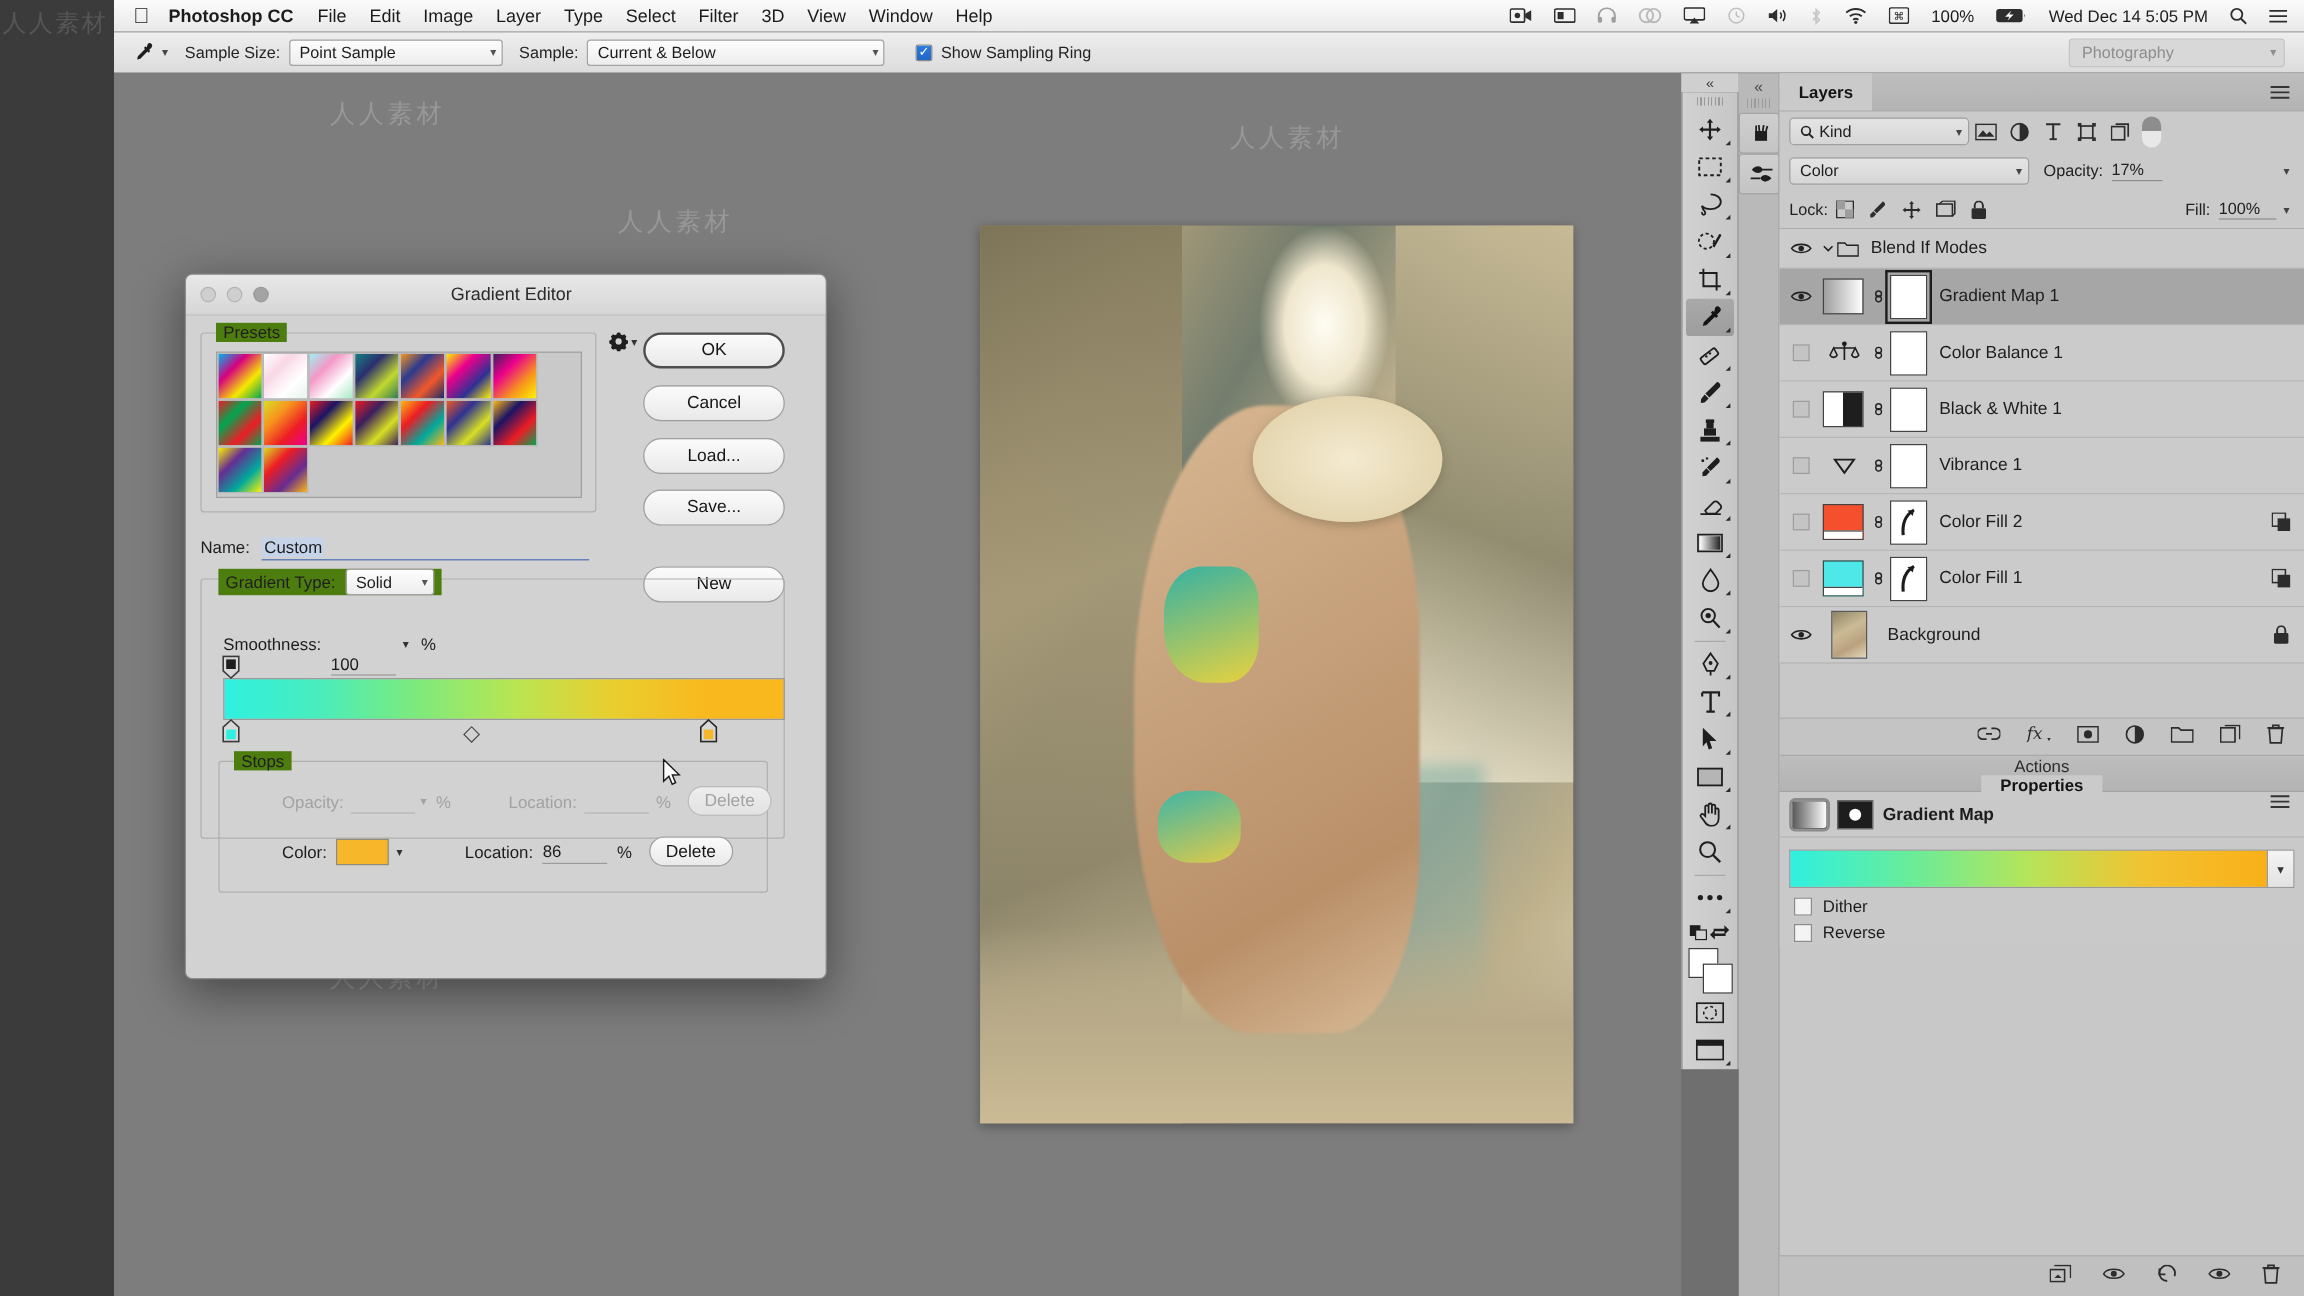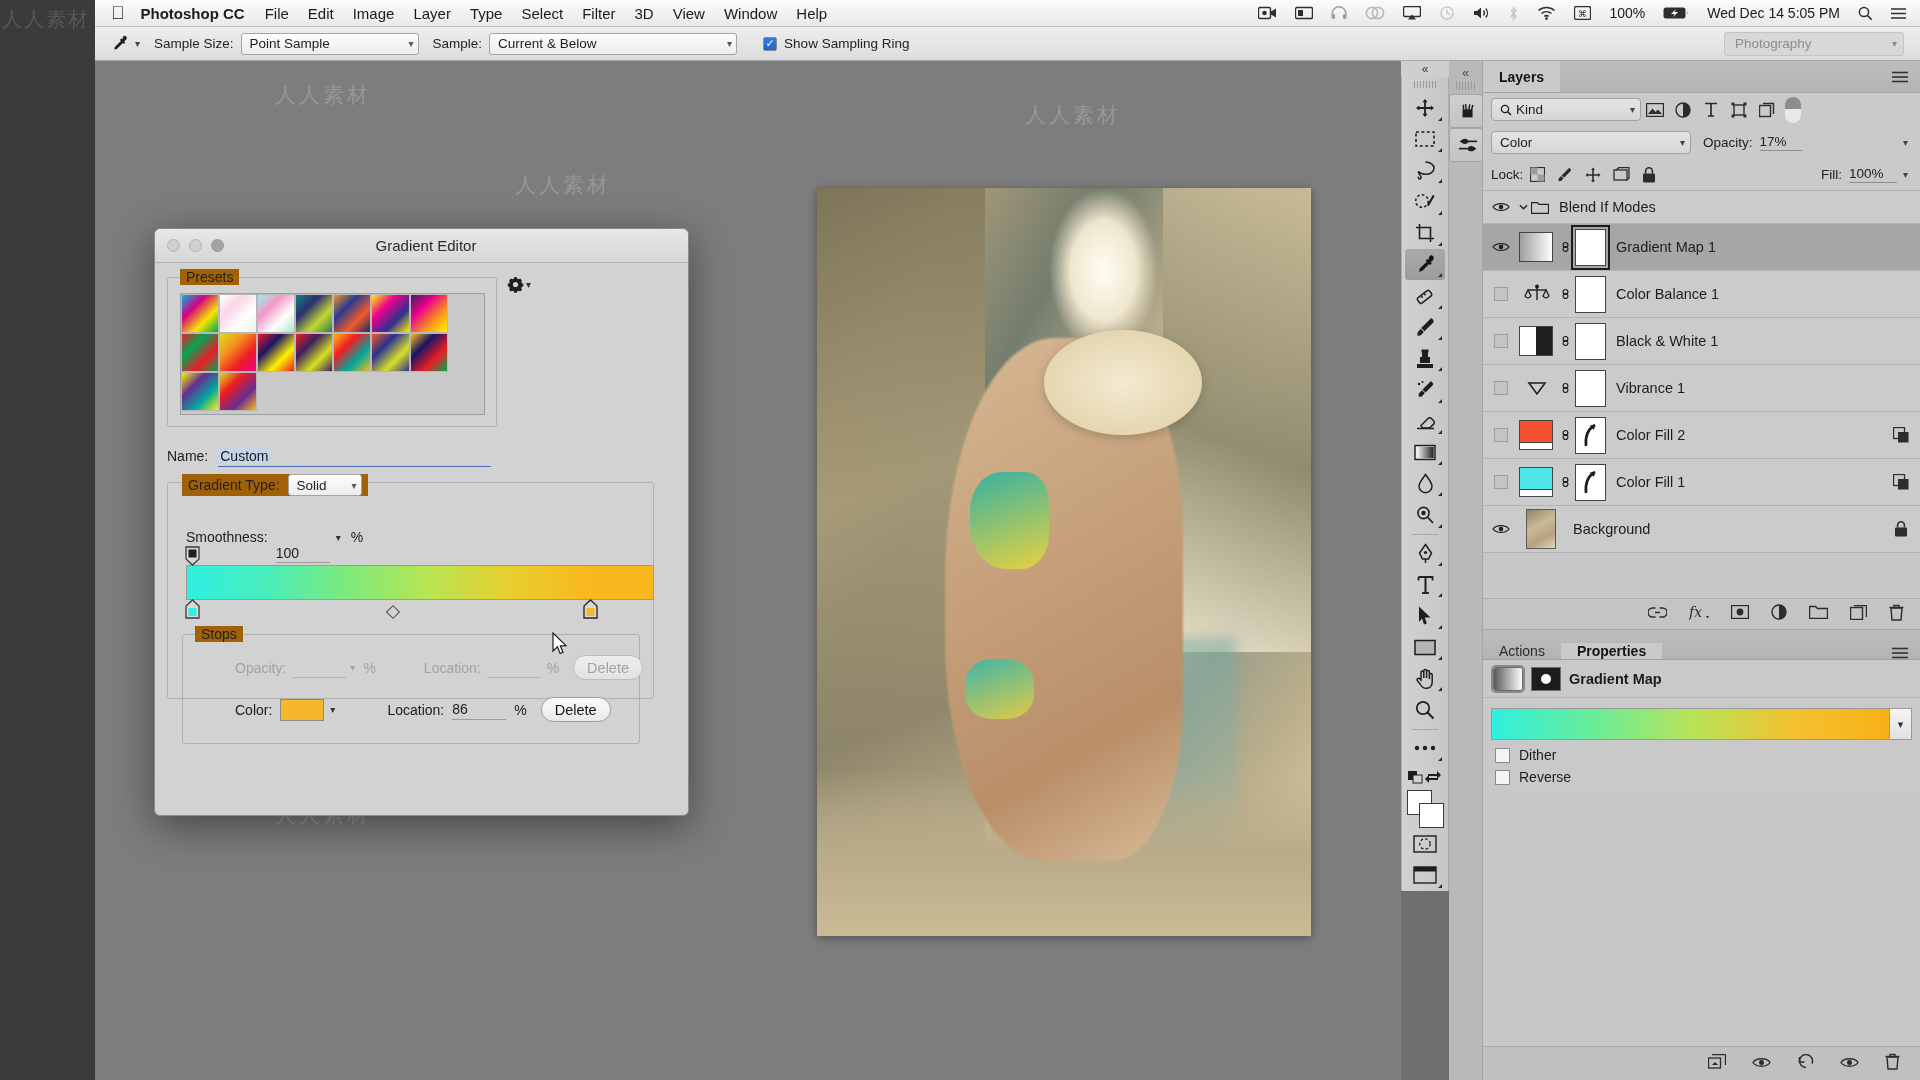--- a/index.html
+++ b/index.html
@@ -202,21 +202,21 @@
   .layer-right { width:38px; display:flex; align-items:center; justify-content:center; color:#2b2b2b; }
   .fold-ic { width:30px; display:flex; align-items:center; gap:3px; color:#2b2b2b; }
 
   .layer-bottom-bar {
     height:32px; background:#c4c4c4; display:flex; align-items:center;
     justify-content:flex-end; gap:22px; padding-right:16px; color:#2d2d2d;
     border-top:1px solid #b0b0b0; border-bottom:1px solid #a8a8a8;
   }
 
   .props-tabs { height:30px; background:linear-gradient(#bdbdbd,#b3b3b3);
-    display:flex; align-items:flex-end; border-bottom:1px solid #a2a2a2; }
+    display:flex; align-items:center; border-bottom:1px solid #a2a2a2;flex-direction:column; }
   .props-body { background:#c9c9c9; padding:0; }
   .props-head { display:flex; align-items:center; height:38px; padding:0 10px;
     font-size:14.5px; font-weight:bold; color:#1c1c1c; gap:8px;
     border-bottom:1px solid #b4b4b4;}
   .props-ic { width:30px; height:24px; border:1px solid #6b6b6b; }
   .props-ic.sel { outline:2px solid #8a8a8a; }
   .grad-field { margin:10px 8px 4px 8px; height:32px; display:flex;
     border:1px solid #9a9a9a; }
   .grad-field .swatch { flex:1; }
   .grad-field .drop { width:22px; background:linear-gradient(#f4f4f4,#e2e2e2);
@@ -246,21 +246,21 @@
   .dlg-title .ttl { flex:1; text-align:center; font-size:15px; color:#2a2a2a; }
   .tl { display:flex; gap:9px; padding-left:12px; }
   .tl i { width:13px; height:13px; border-radius:50%; background:#cfcfcf;
     border:1px solid #b4b4b4; display:block; }
   .tl i.on { background:#a3a3a3; border-color:#9a9a9a; }
 
   .grp {
     position:absolute; border:1px solid #b0b0b0; border-radius:3px;
   }
   .grp-lbl {
-    position:absolute; top:-9px; left:12px; background:#a16207;
+    position:absolute; top:-9px; left:12px; background:#4d7c0f;
     padding:0 6px; font-size:14px; color:#1f1f1f;
   }
   .presets-box {
     position:absolute; left:12px; top:15px; width:305px; height:122px;
     background:#c9c9c9; border:1px solid #9f9f9f;
   }
   .presets-grid { display:flex; flex-wrap:wrap; width:100%; }
   .pre { width:38.1px; height:39px; border:1px solid #b8b8b8; }
 
   .btn {
@@ -1103,20 +1103,37 @@
       </div>
     </div>
     <span style="position:absolute;left:352px;top:47px;display:flex;align-items:center;color:#1e1e1e;">
       <svg width="17" height="17" viewBox="0 0 17 17">
           <path d="M8.5 1 l1.3 .25 .5 1.5 1.5 .6 1.4-.75 1.8 1.8 -.75 1.4 .6 1.5 1.5 .5 0 2.5 -1.5 .5 -.6 1.5 .75 1.4 -1.8 1.8 -1.4-.75 -1.5 .6 -.5 1.5 -2.5 0 -.5-1.5 -1.5-.6 -1.4 .75 -1.8-1.8 .75-1.4 -.6-1.5 -1.5-.5 0-2.5 1.5-.5 .6-1.5 -.75-1.4 1.8-1.8 1.4 .75 1.5-.6 .5-1.5 z" fill="#1e1e1e"></path>
           <circle cx="8.5" cy="8.5" r="2.6" fill="#d2d2d2"></circle>
         </svg>
       <span style="font-size:10px;margin-left:2px;color:#333;">▾</span>
     </span>
 
+    <div style="position:absolute;left:381px;top:48px;width:118px;">
+      <div class="btn default">
+          <span>OK</span>
+        </div>
+      <div class="btn" style="margin-top:14px;">
+          <span>Cancel</span>
+        </div>
+      <div class="btn" style="margin-top:14px;">
+          <span>Load...</span>
+        </div>
+      <div class="btn" style="margin-top:13px;">
+          <span>Save...</span>
+        </div>
+      <div class="btn" style="margin-top:34px;">
+          <span>New</span>
+        </div>
+    </div>
 
     <div style="position:absolute;left:12px;top:216px;display:flex;align-items:center;">
       <span>Name:</span>
       <span class="name-input" style="width:273px;margin-left:10px;">
         <span>Custom</span>
       </span>
     </div>
 
     <div class="grp" style="left:12px;top:253px;width:487px;height:217px;">
       <span class="grp-lbl" style="left:14px;display:flex;align-items:center;gap:8px;">

